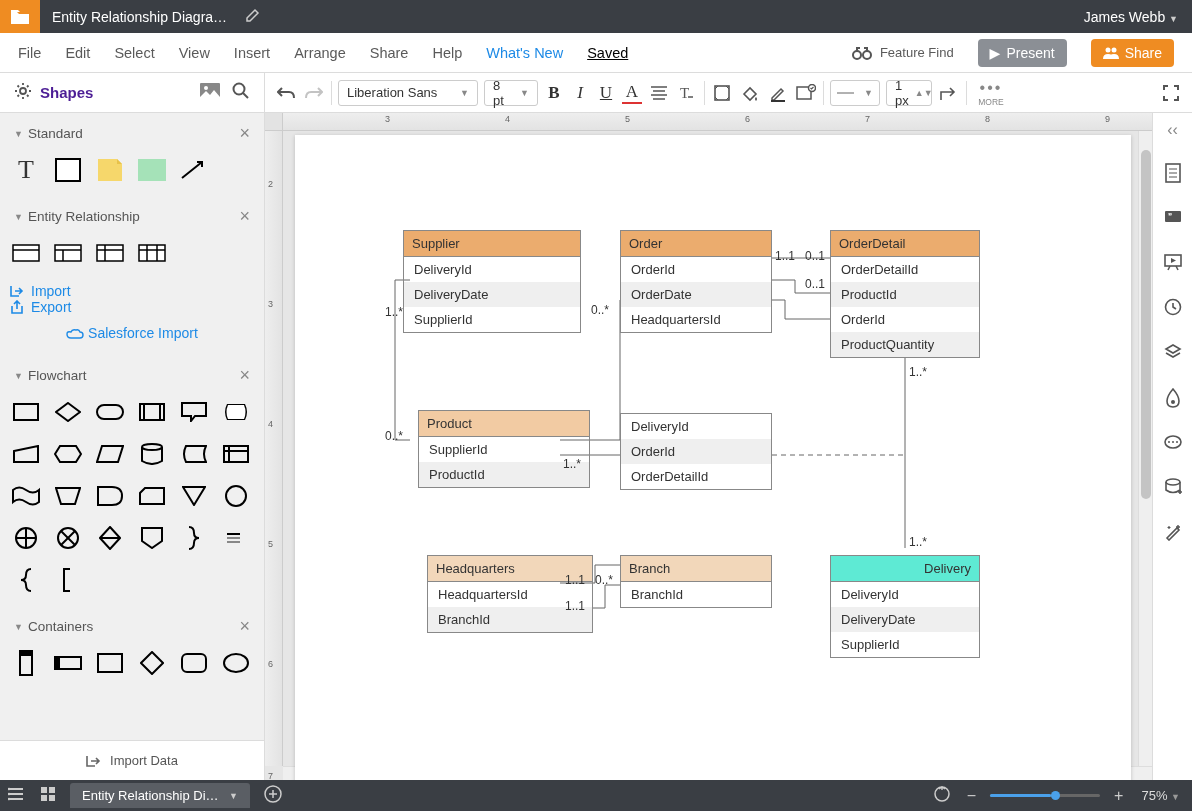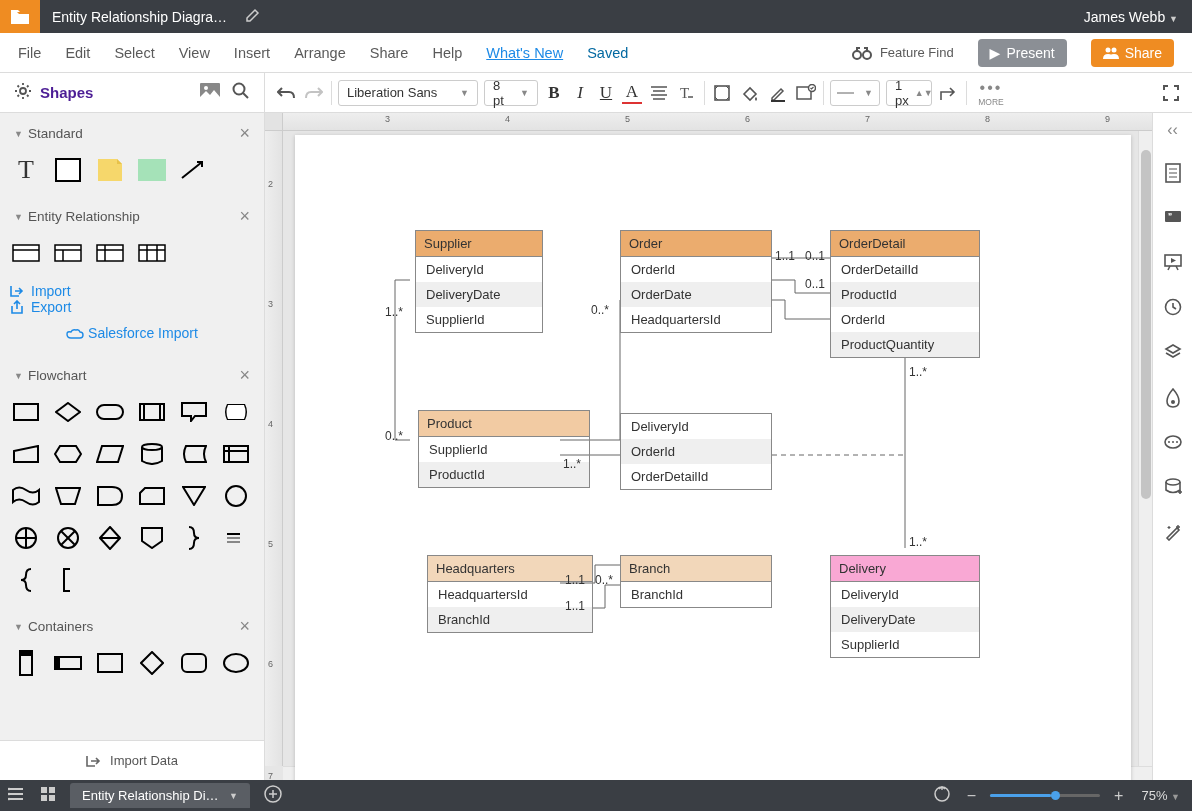--- a/index.html
+++ b/index.html
@@ -7,22 +7,22 @@
 
 .titlebar { height: 33px; background: #3a3e44; display: flex; align-items: center; }
 .titlebar .folder-icon { width: 40px; height: 33px; background: #ef8c22; display: flex; align-items: center; justify-content: center; }
 .titlebar .doc-title { color: #fff; padding: 0 12px; font-size: 14px; flex: 0 0 auto; max-width: 200px; overflow: hidden; white-space: nowrap; text-overflow: ellipsis; }
 .titlebar .edit-title { color: #ccc; padding: 0 6px; }
 .titlebar .spacer { flex: 1; }
 .titlebar .user { color: #fff; padding: 0 14px; font-size: 14px; }
 
 .menubar { height: 40px; border-bottom: 1px solid #dcdcdc; display: flex; align-items: center; padding: 0 18px; gap: 24px; }
 .menubar .menu-item { color: #5a5a5a; font-size: 14.5px; cursor: pointer; }
-.menubar .menu-item.link { color: #1d8ae6; text-decoration: underline; }
-.menubar .menu-item.muted { color: #0369a1; }
+.menubar .menu-item.link { color: #1d8ae6; }
+.menubar .menu-item.muted { color: #000000; text-decoration: underline; }
 .menubar .spacer { flex: 1; }
 .menubar .ff { display: flex; align-items: center; gap: 8px; color: #5a5a5a; }
 .menubar .btn { height: 28px; border-radius: 4px; display: flex; align-items: center; padding: 0 12px; font-size: 14px; color: #fff; cursor: pointer; gap: 6px; }
 .menubar .btn.gray { background: #8b8f95; }
 .menubar .btn.orange { background: #ef8c22; }
 
 .toolbar-row { height: 40px; border-bottom: 1px solid #dcdcdc; display: flex; }
 .left-head { width: 265px; border-right: 1px solid #dcdcdc; display: flex; align-items: center; padding: 0 14px; }
 .left-head .gear { margin-right: 8px; }
 .left-head .shapes-label { font-weight: 600; font-size: 15px; color: #4c1d95; }
@@ -62,21 +62,21 @@
 .entity .eh { padding: 5px 8px; border-bottom: 1px solid #888; font-weight: 400; }
 .entity .er { padding: 5px 10px; }
 .entity .er.alt { background: #efefef; }
 .supplier .eh { background: #ebac6e; }
 .product .eh { background: #f2cba3; }
 .order .eh { background: #ebac6e; }
 .orderdetaildelivery .eh { background: #f2cba3; }
 .headquarters .eh { background: #f2d7ba; }
 .branch .eh { background: #f2d7ba; }
 .orderdetail .eh { background: #ebac6e; }
-.delivery .eh { background: #f9a8d4; }
+.delivery .eh { background: #5eead4; text-align: right; }
 
 .conn-label { position: absolute; font-size: 12px; color: #333; background: transparent; }
 
 .right-rail { width: 40px; border-left: 1px solid #dcdcdc; background: #fff; display: flex; flex-direction: column; align-items: center; padding-top: 8px; gap: 24px; }
 .right-rail .collapse { color: #888; font-size: 16px; }
 .right-rail .ric { color: #555; }
 
 .footer { position: absolute; bottom: 0; left: 0; right: 0; height: 31px; background: #3a3e44; display: flex; align-items: center; }
 .footer .fico { width: 32px; color: #ccc; text-align: center; }
 .footer .page-tab { background: #5a5e64; color: #fff; padding: 0 12px; height: 25px; display: flex; align-items: center; font-size: 13px; border-radius: 3px 3px 0 0; margin-left: 6px; max-width: 180px; }
@@ -589,21 +589,21 @@
         <path d="M 477 145 L 500 145 L 500 158 L 535 158"></path>
         <path d="M 477 165 L 490 165 L 490 184 L 535 184"></path>
 
         <path d="M 265 448 L 300 448 L 300 430 L 325 430 M 265 473 L 310 473 L 310 450 L 325 450"></path>
 
         <path class="dashed" d="M 477 320 L 610 320"></path>
 
         <path d="M 610 223 L 610 413"></path>
       </svg>
 
-      <div class="entity supplier" style="left:120px; top:95px; width:128px">
+      <div class="entity supplier" style="left:108px; top:95px; width:178px">
         <div class="eh">Supplier</div>
         <div class="er">DeliveryId</div>
         <div class="er alt">DeliveryDate</div>
         <div class="er">SupplierId</div>
       </div>
 
       <div class="entity product" style="left:123px; top:275px; width:172px">
         <div class="eh">Product</div>
         <div class="er">SupplierId</div>
         <div class="er alt">ProductId</div>

